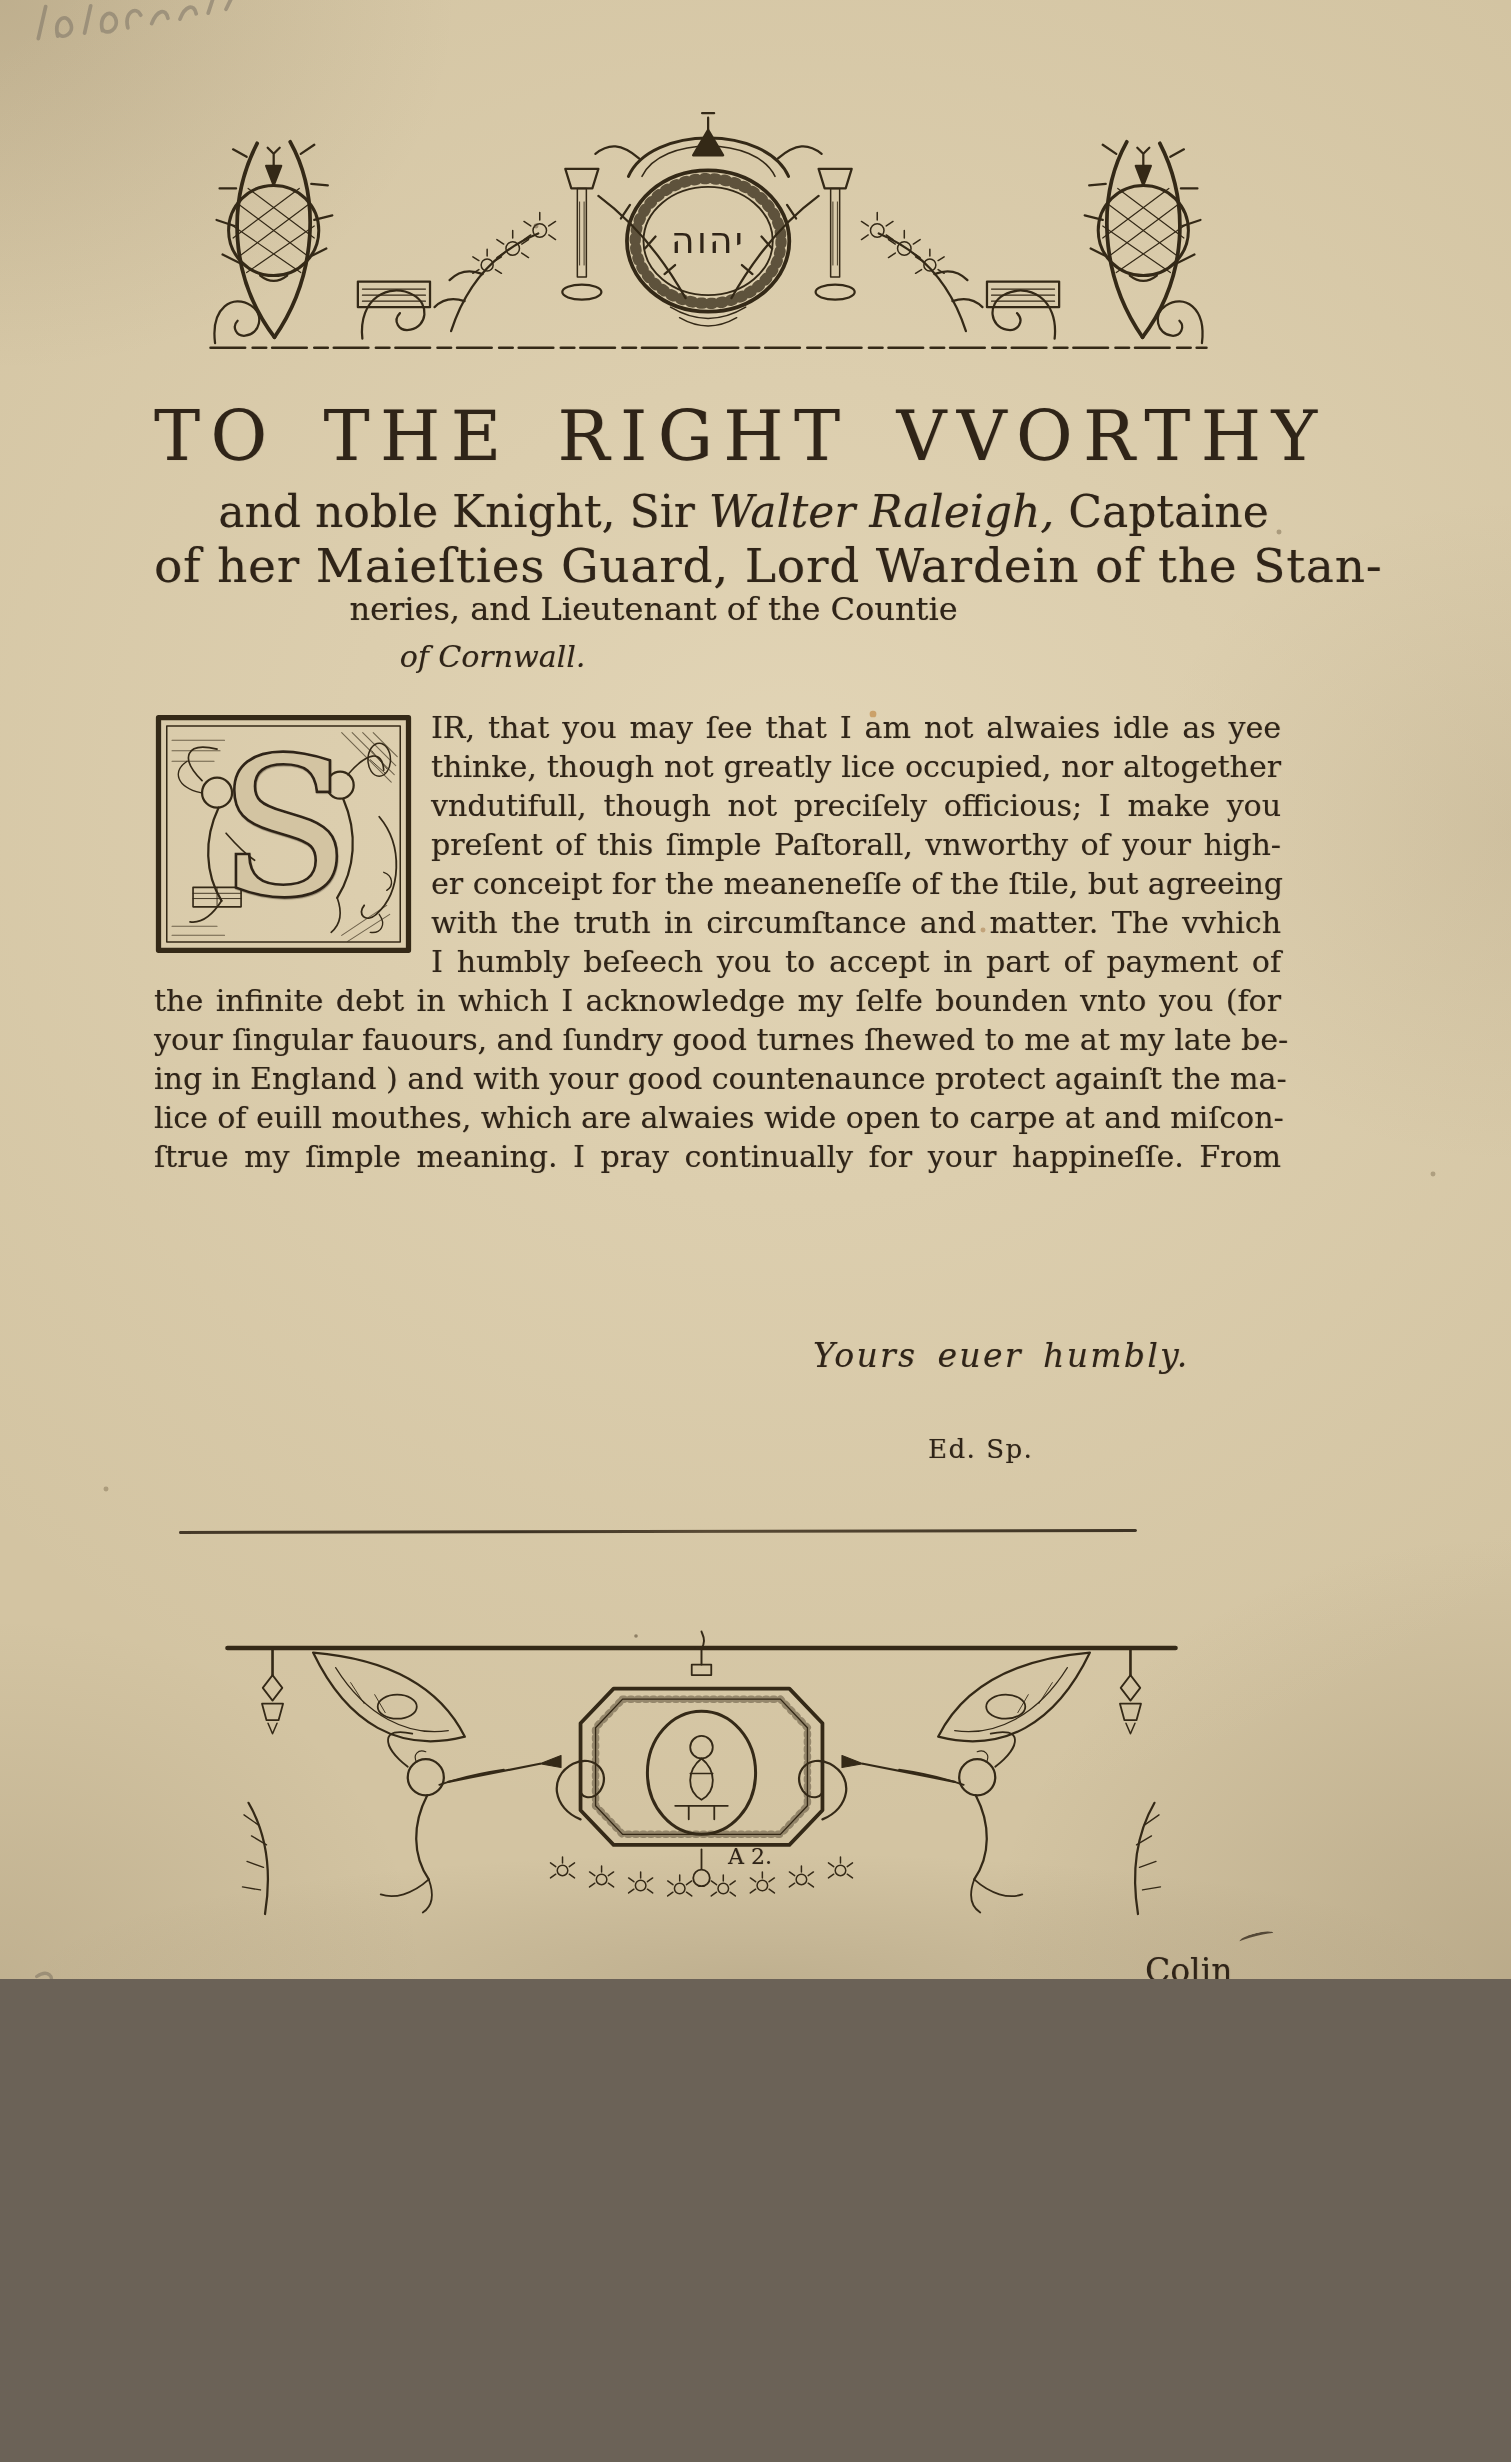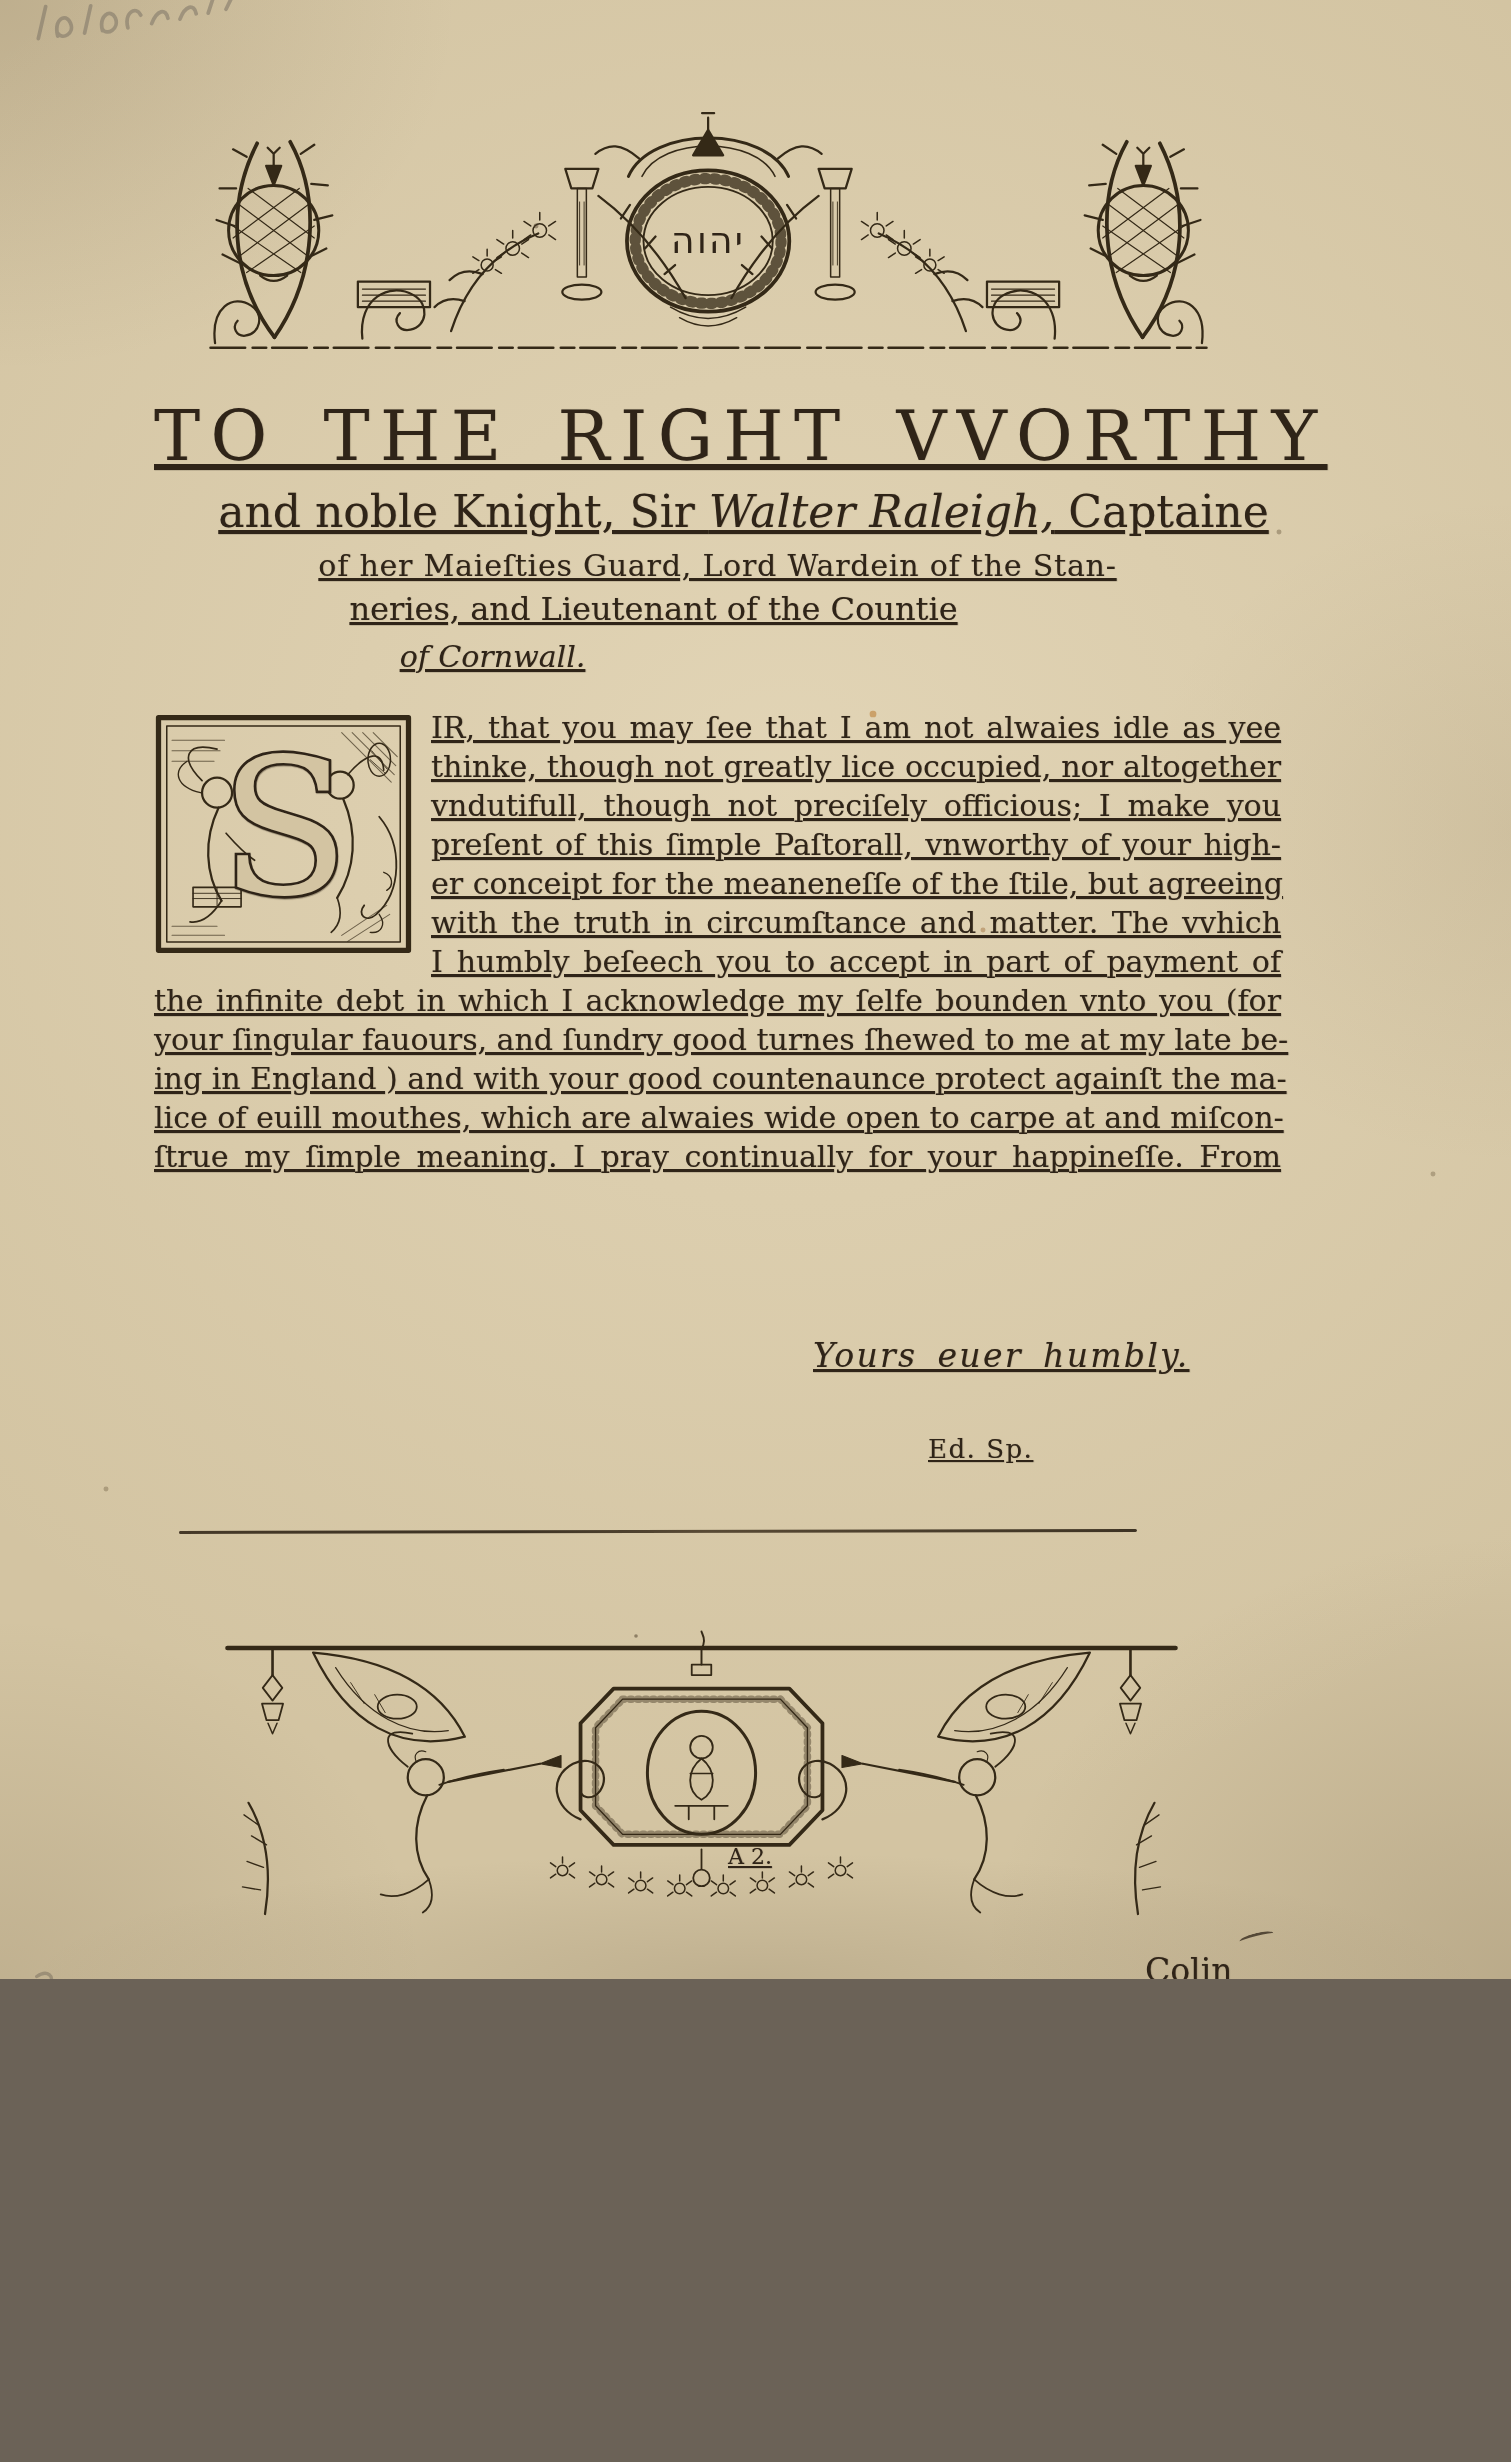--- a/index.html
+++ b/index.html
@@ -12,26 +12,26 @@
     background-image:
       radial-gradient(ellipse 120% 85% at 52% 40%, rgba(238,226,198,.55), rgba(238,226,198,0) 62%),
       radial-gradient(ellipse 42% 26% at 0% 0%, rgba(108,90,62,.20), rgba(108,90,62,0) 72%),
       radial-gradient(ellipse 50% 32% at 100% 100%, rgba(108,90,62,.24), rgba(108,90,62,0) 70%),
       radial-gradient(ellipse 40% 26% at 0% 100%, rgba(108,90,62,.18), rgba(108,90,62,0) 70%),
       radial-gradient(ellipse 36% 24% at 100% 42%, rgba(118,98,66,.13), rgba(118,98,66,0) 70%),
       radial-gradient(ellipse 60% 8% at 50% 100%, rgba(100,84,58,.18), rgba(100,84,58,0) 80%);
     font-family:"DejaVu Serif","Liberation Serif",serif;
     color:#2f2418;
   }
-  .ink{color:#2f2418;text-shadow:0.4px 0.4px 0.8px rgba(47,36,24,.38);text-decoration:underline;}
+  .ink{color:#2f2418;text-shadow:0.4px 0.4px 0.8px rgba(47,36,24,.38);}
   
   .title-block{position:absolute;left:154px;top:398px;width:1127px;text-align:center;}
   .t1{font-size:69px;line-height:77px;letter-spacing:10.5px;word-spacing:13.5px;white-space:nowrap;margin-bottom:9px;}
   .t2{font-size:44px;line-height:56px;white-space:nowrap;transform:translateX(26px);margin-bottom:3px;}
-  .t3{font-size:30px;line-height:45px;letter-spacing:0.8px;white-space:nowrap;margin-bottom:1.5px;}
+  .t3{font-size:47px;line-height:45px;letter-spacing:0.8px;white-space:nowrap;margin-bottom:1.5px;}
   .t4{font-size:32px;line-height:39px;white-space:nowrap;transform:translateX(-64px);margin-bottom:10px;}
   .t5{font-size:30px;line-height:36px;font-style:italic;white-space:nowrap;transform:translateX(-225px);}
   .it{font-style:italic;}
   
   .body-block{position:absolute;left:154px;top:708px;width:1127px;font-size:30px;line-height:39px;}
   .dropcap{position:absolute;left:0;top:4.5px;width:259px;height:242px;}
   .line{text-align:justify;text-align-last:justify;white-space:nowrap;overflow:visible;}
   .line.indent{margin-left:277px;}
   .line.last{text-align-last:left;}
   

